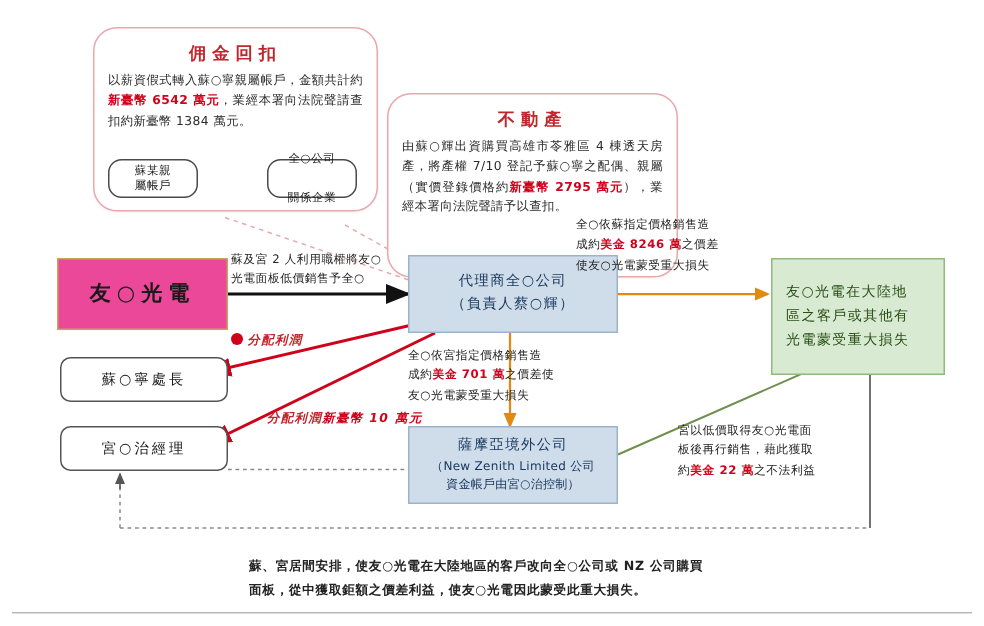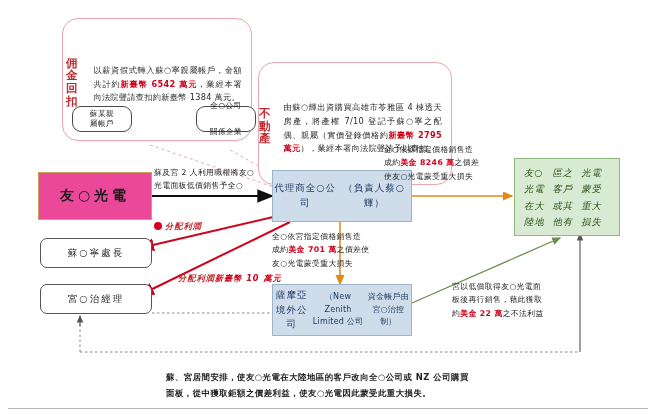--- a/index.html
+++ b/index.html
@@ -4,21 +4,21 @@
 <style>
   html,body{margin:0;padding:0;background:#ffffff;}
   body{
     width:656px;height:417px;position:relative;overflow:hidden;
     font-family:"DejaVu Sans","Liberation Sans",sans-serif;
     color:#1a1a1a;
   }
   #stage{position:absolute;inset:0;}
 
   
-  .node{position:absolute;box-sizing:border-box;display:flex;flex-direction:row;
+  .node{position:absolute;box-sizing:border-box;display:flex;flex-direction:column;
         align-items:center;justify-content:center;text-align:center;}
 
   
   .panel{
     border:1.4px solid #e7a9ae;border-radius:16px;background:#ffffff;
     box-shadow:0 1px 2px rgba(0,0,0,.05);
   }
   .panel-title{
     color:#c0272d;font-weight:bold;font-size:11.5px;letter-spacing:4px;
     margin:0 0 5px 0;line-height:1.1;
@@ -129,21 +129,21 @@
     <div class="panel-title">佣金回扣</div>
     <div class="panel-body">
       以薪資假式轉入蘇○寧親屬帳戶，金額共計約<span class="amt">新臺幣 6542 萬元</span>，業經本署向法院聲請查扣約新臺幣 1384 萬元。
     </div>
   </div>
 
   <div class="pill" style="left:72px;top:106px;width:58px;height:24px;">
     <span>蘇某親</span>
     <span>屬帳戶</span>
   </div>
-  <div class="pill" style="left:196px;top:106px;width:58px;height:24px;gap:16px;">
+  <div class="pill" style="left:178px;top:106px;width:58px;height:24px;gap:16px;">
     <span>全○公司</span>
     <span>關係企業</span>
   </div>
 
   <div class="node panel" style="left:258px;top:18px;width:194px;height:123px;padding-top:10px;justify-content:flex-start;margin-top:44px;">
     <div class="panel-title">不動產</div>
     <div class="panel-body">
       由蘇○輝出資購買高雄市苓雅區 4 棟透天房產，將產權 7/10 登記予蘇○寧之配偶、親屬（實價登錄價格約<span class="amt">新臺幣 2795 萬元</span>），業經本署向法院聲請予以查扣。
     </div>
   </div>
@@ -164,21 +164,21 @@
     <span>代理商全○公司</span>
     <span>（負責人蔡○輝）</span>
   </div>
 
   <div class="node box-blue" style="left:272px;top:284px;width:140px;height:52px;">
     <span>薩摩亞境外公司</span>
     <span class="sub">（New Zenith Limited 公司</span>
     <span class="sub">資金帳戶由宮○治控制）</span>
   </div>
 
-  <div class="node box-green" style="left:514px;top:158px;width:106px;height:78px;font-style:italic;">
+  <div class="node box-green" style="left:514px;top:172px;width:116px;height:78px;">
     <span>友○光電在大陸地</span>
     <span>區之客戶或其他有</span>
     <span>光電蒙受重大損失</span>
   </div>
 
   <div class="note" style="left:154px;top:166px;width:132px;">
     <div>蘇及宮 2 人利用職權將友○</div>
     <div>光電面板低價銷售予全○</div>
   </div>
 

